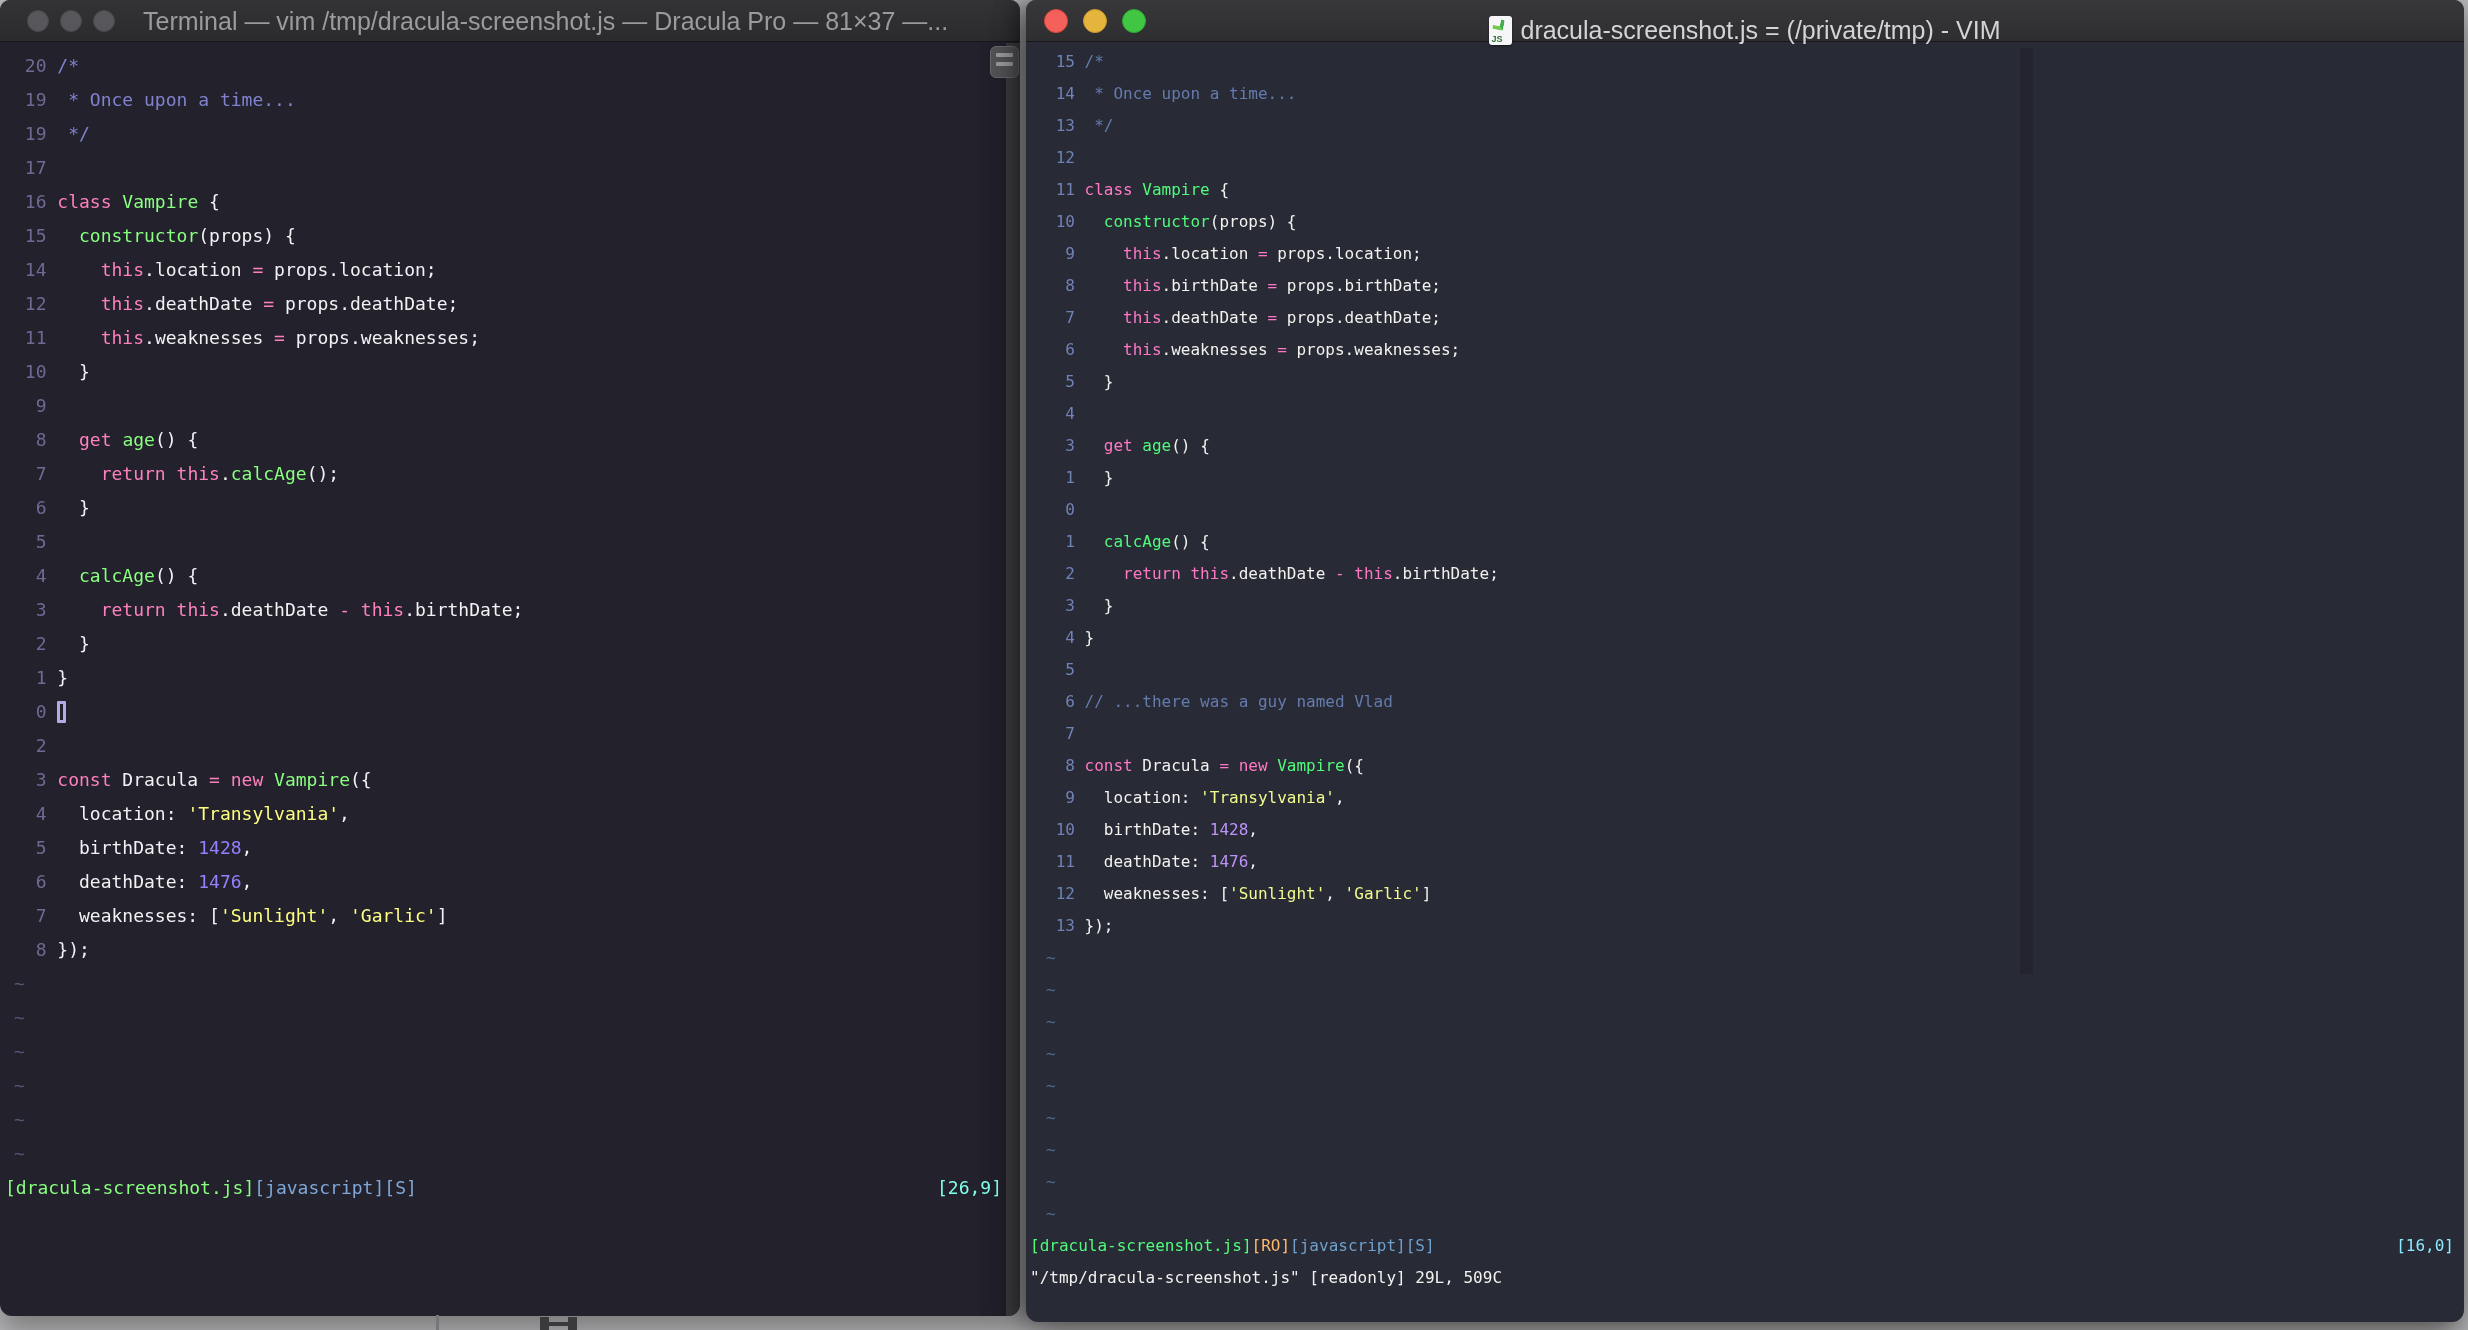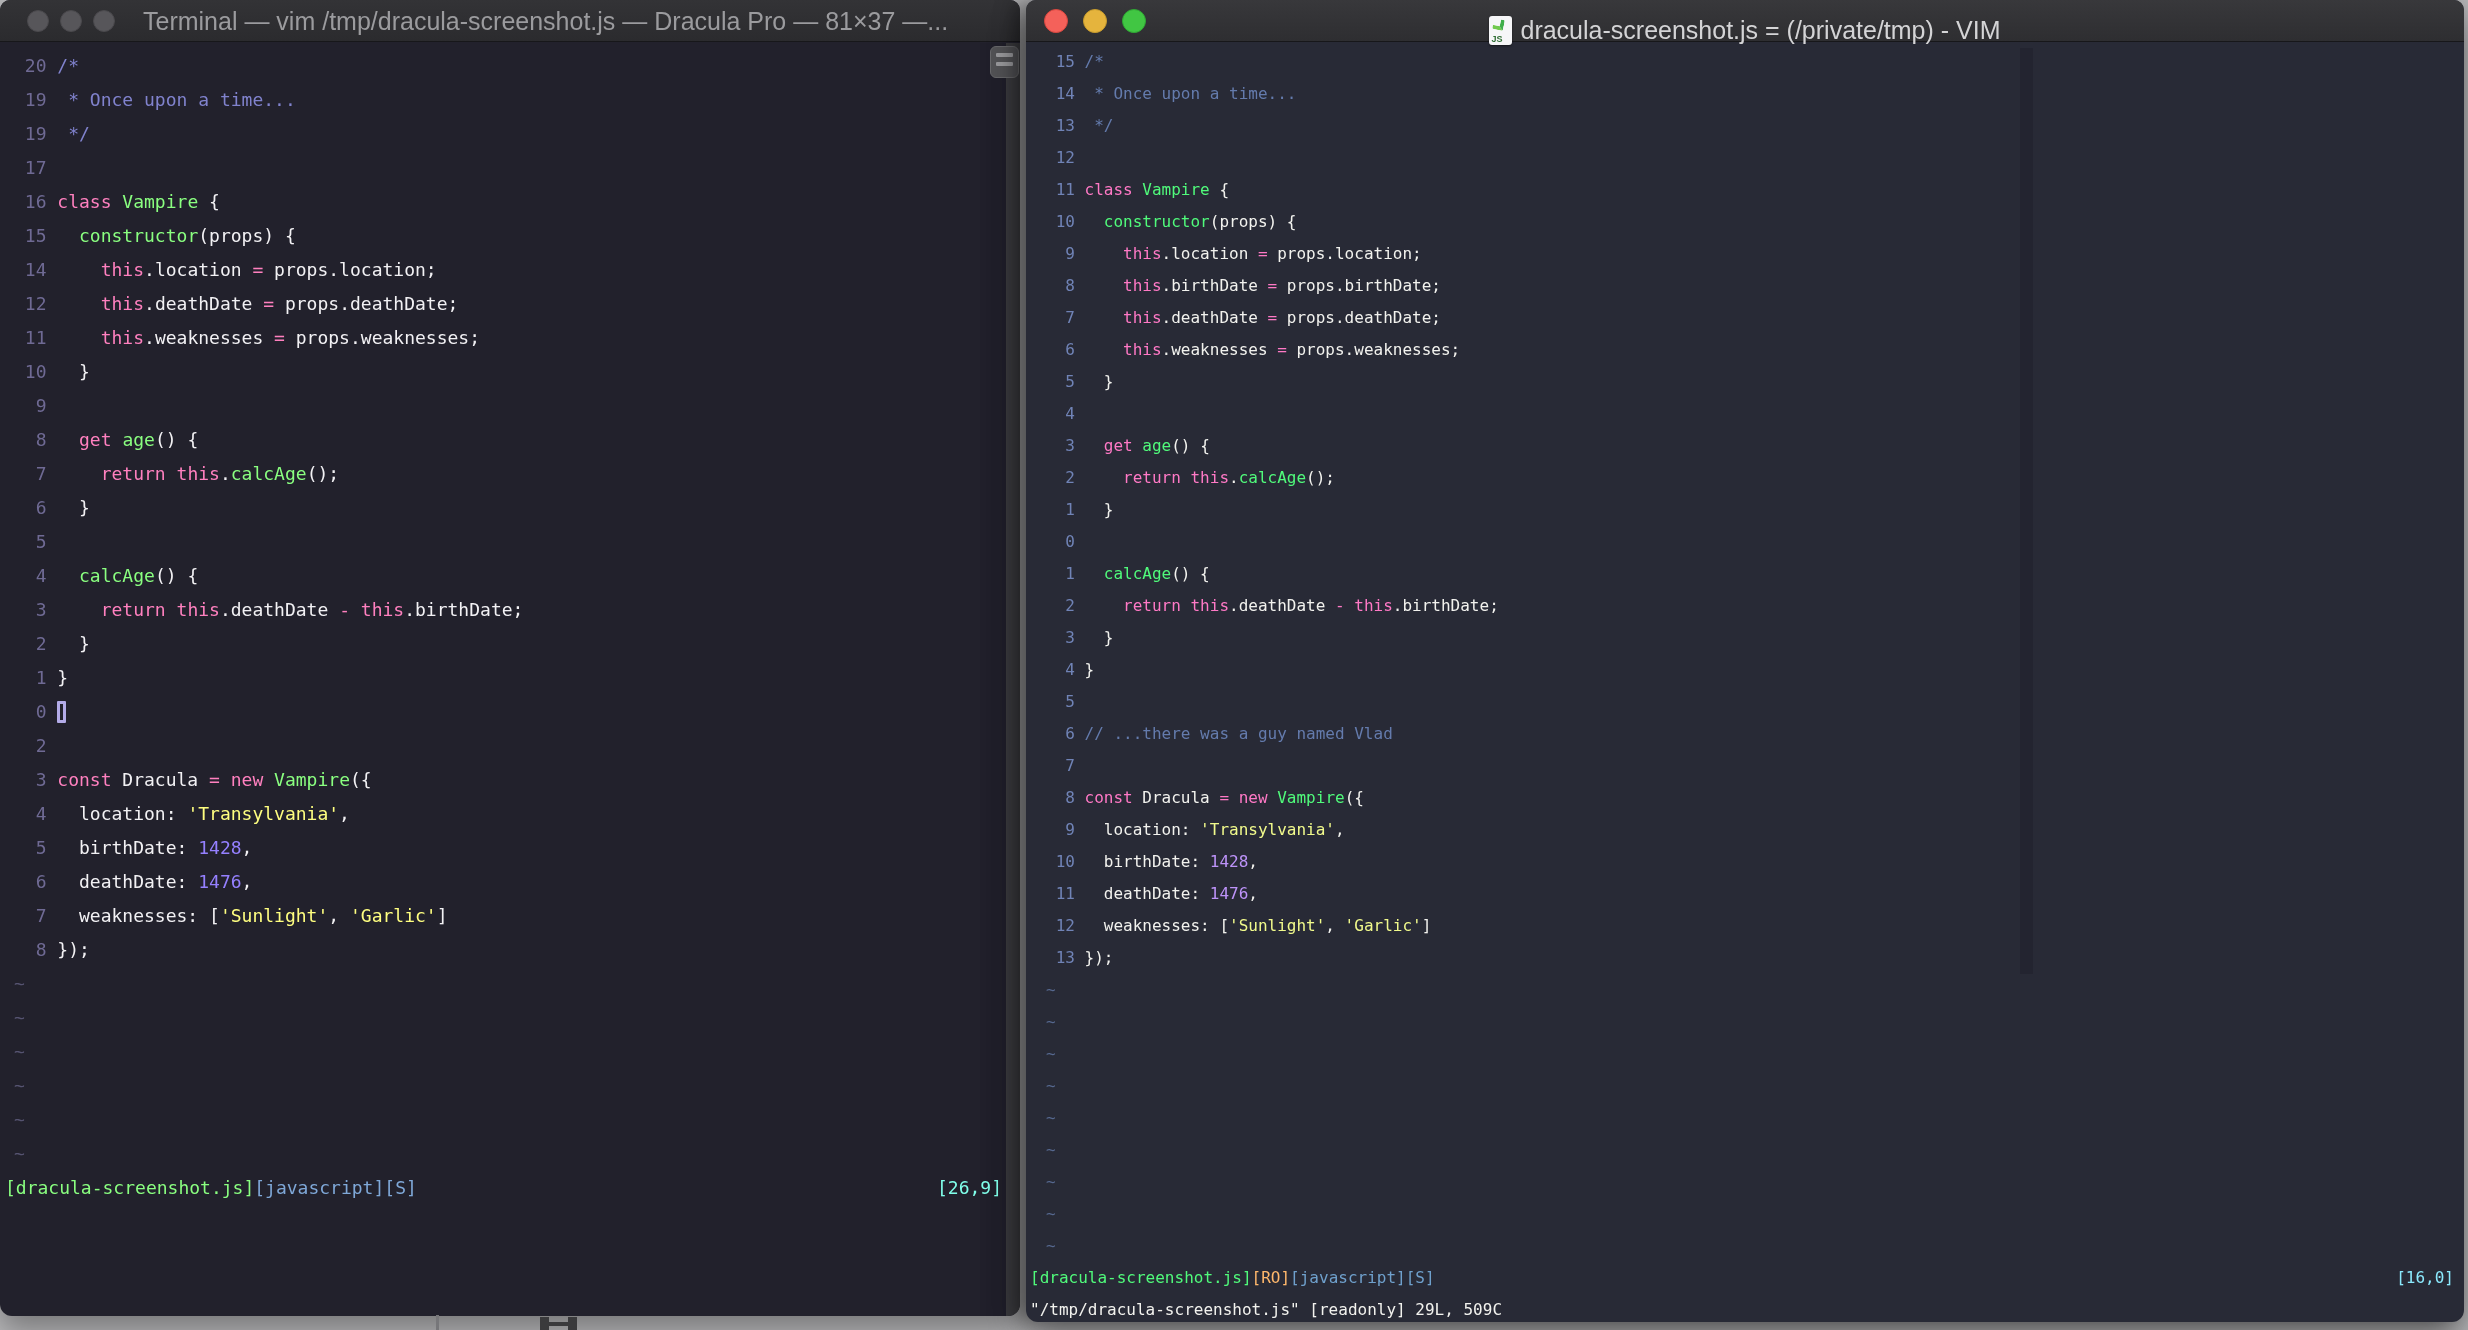--- a/index.html
+++ b/index.html
@@ -158,21 +158,20 @@
       <div class="row"><span class="gutter">12</span></div>
       <div class="row"><span class="gutter">11</span><span class="t-kw">class </span><span class="t-fn">Vampire</span><span class="t-fg"> {</span></div>
       <div class="row"><span class="gutter">10</span><span class="t-fg">  </span><span class="t-fn">constructor</span><span class="t-fg">(props) {</span></div>
       <div class="row"><span class="gutter">9</span><span class="t-fg">    </span><span class="t-kw">this</span><span class="t-fg">.location </span><span class="t-kw">=</span><span class="t-fg"> props.location;</span></div>
       <div class="row"><span class="gutter">8</span><span class="t-fg">    </span><span class="t-kw">this</span><span class="t-fg">.birthDate </span><span class="t-kw">=</span><span class="t-fg"> props.birthDate;</span></div>
       <div class="row"><span class="gutter">7</span><span class="t-fg">    </span><span class="t-kw">this</span><span class="t-fg">.deathDate </span><span class="t-kw">=</span><span class="t-fg"> props.deathDate;</span></div>
       <div class="row"><span class="gutter">6</span><span class="t-fg">    </span><span class="t-kw">this</span><span class="t-fg">.weaknesses </span><span class="t-kw">=</span><span class="t-fg"> props.weaknesses;</span></div>
       <div class="row"><span class="gutter">5</span><span class="t-fg">  }</span></div>
       <div class="row"><span class="gutter">4</span></div>
       <div class="row"><span class="gutter">3</span><span class="t-fg">  </span><span class="t-kw">get</span><span class="t-fg"> </span><span class="t-fn">age</span><span class="t-fg">() {</span></div>
-      <div class="row"><span class="gutter">2</span><span class="t-fg">    </span><span class="t-kw">return</span><span class="t-fg"> </span><span class="t-kw">this</span><span class="t-fg">.</span><span class="t-fn">calcAge</span><span class="t-fg">();</span></div>
       <div class="row"><span class="gutter">1</span><span class="t-fg">  }</span></div>
       <div class="row"><span class="gutter">0</span></div>
       <div class="row"><span class="gutter">1</span><span class="t-fg">  </span><span class="t-fn">calcAge</span><span class="t-fg">() {</span></div>
       <div class="row"><span class="gutter">2</span><span class="t-fg">    </span><span class="t-kw">return</span><span class="t-fg"> </span><span class="t-kw">this</span><span class="t-fg">.deathDate </span><span class="t-kw">-</span><span class="t-fg"> </span><span class="t-kw">this</span><span class="t-fg">.birthDate;</span></div>
       <div class="row"><span class="gutter">3</span><span class="t-fg">  }</span></div>
       <div class="row"><span class="gutter">4</span><span class="t-fg">}</span></div>
       <div class="row"><span class="gutter">5</span></div>
       <div class="row"><span class="gutter">6</span><span class="t-com">// ...there was a guy named Vlad</span></div>
       <div class="row"><span class="gutter">7</span></div>
       <div class="row"><span class="gutter">8</span><span class="t-kw">const</span><span class="t-fg"> Dracula </span><span class="t-kw">=</span><span class="t-fg"> </span><span class="t-kw">new</span><span class="t-fg"> </span><span class="t-fn">Vampire</span><span class="t-fg">({</span></div>

